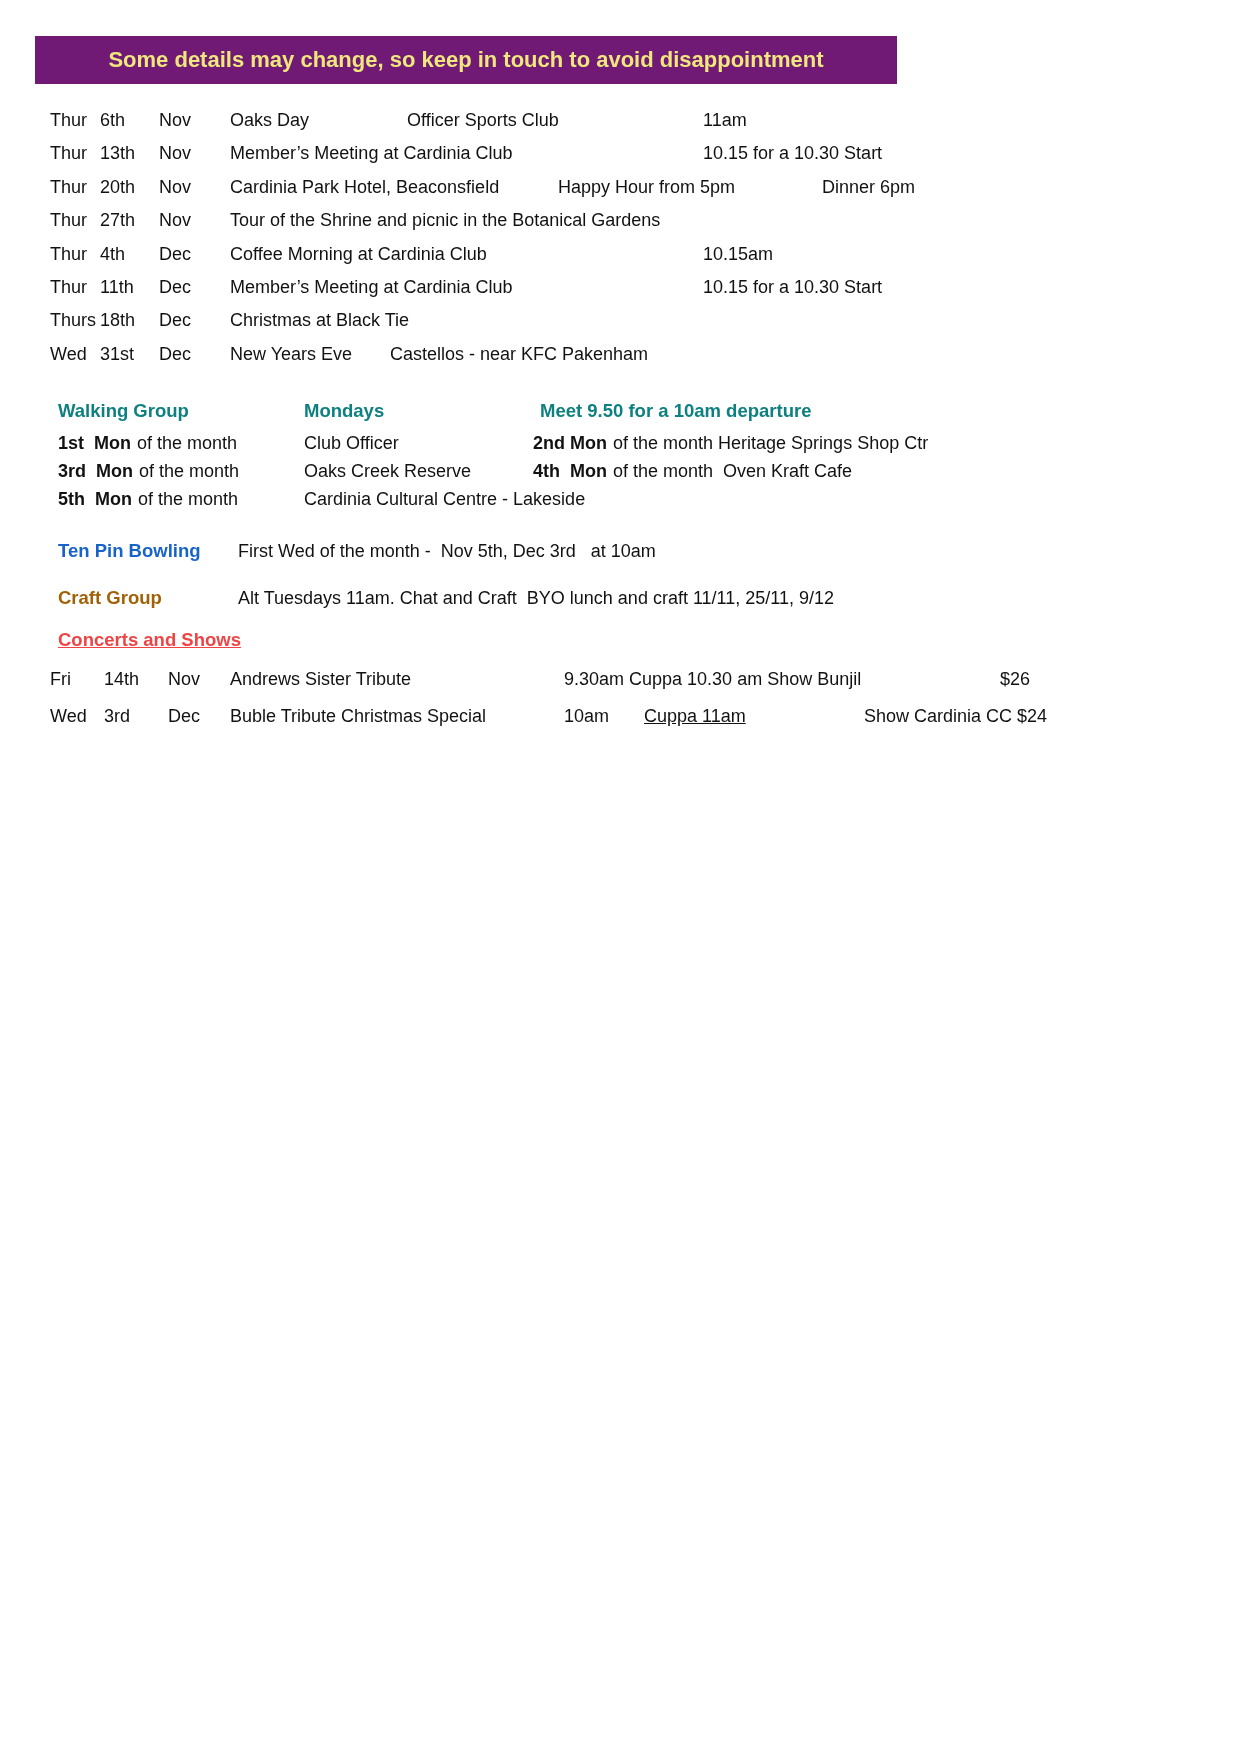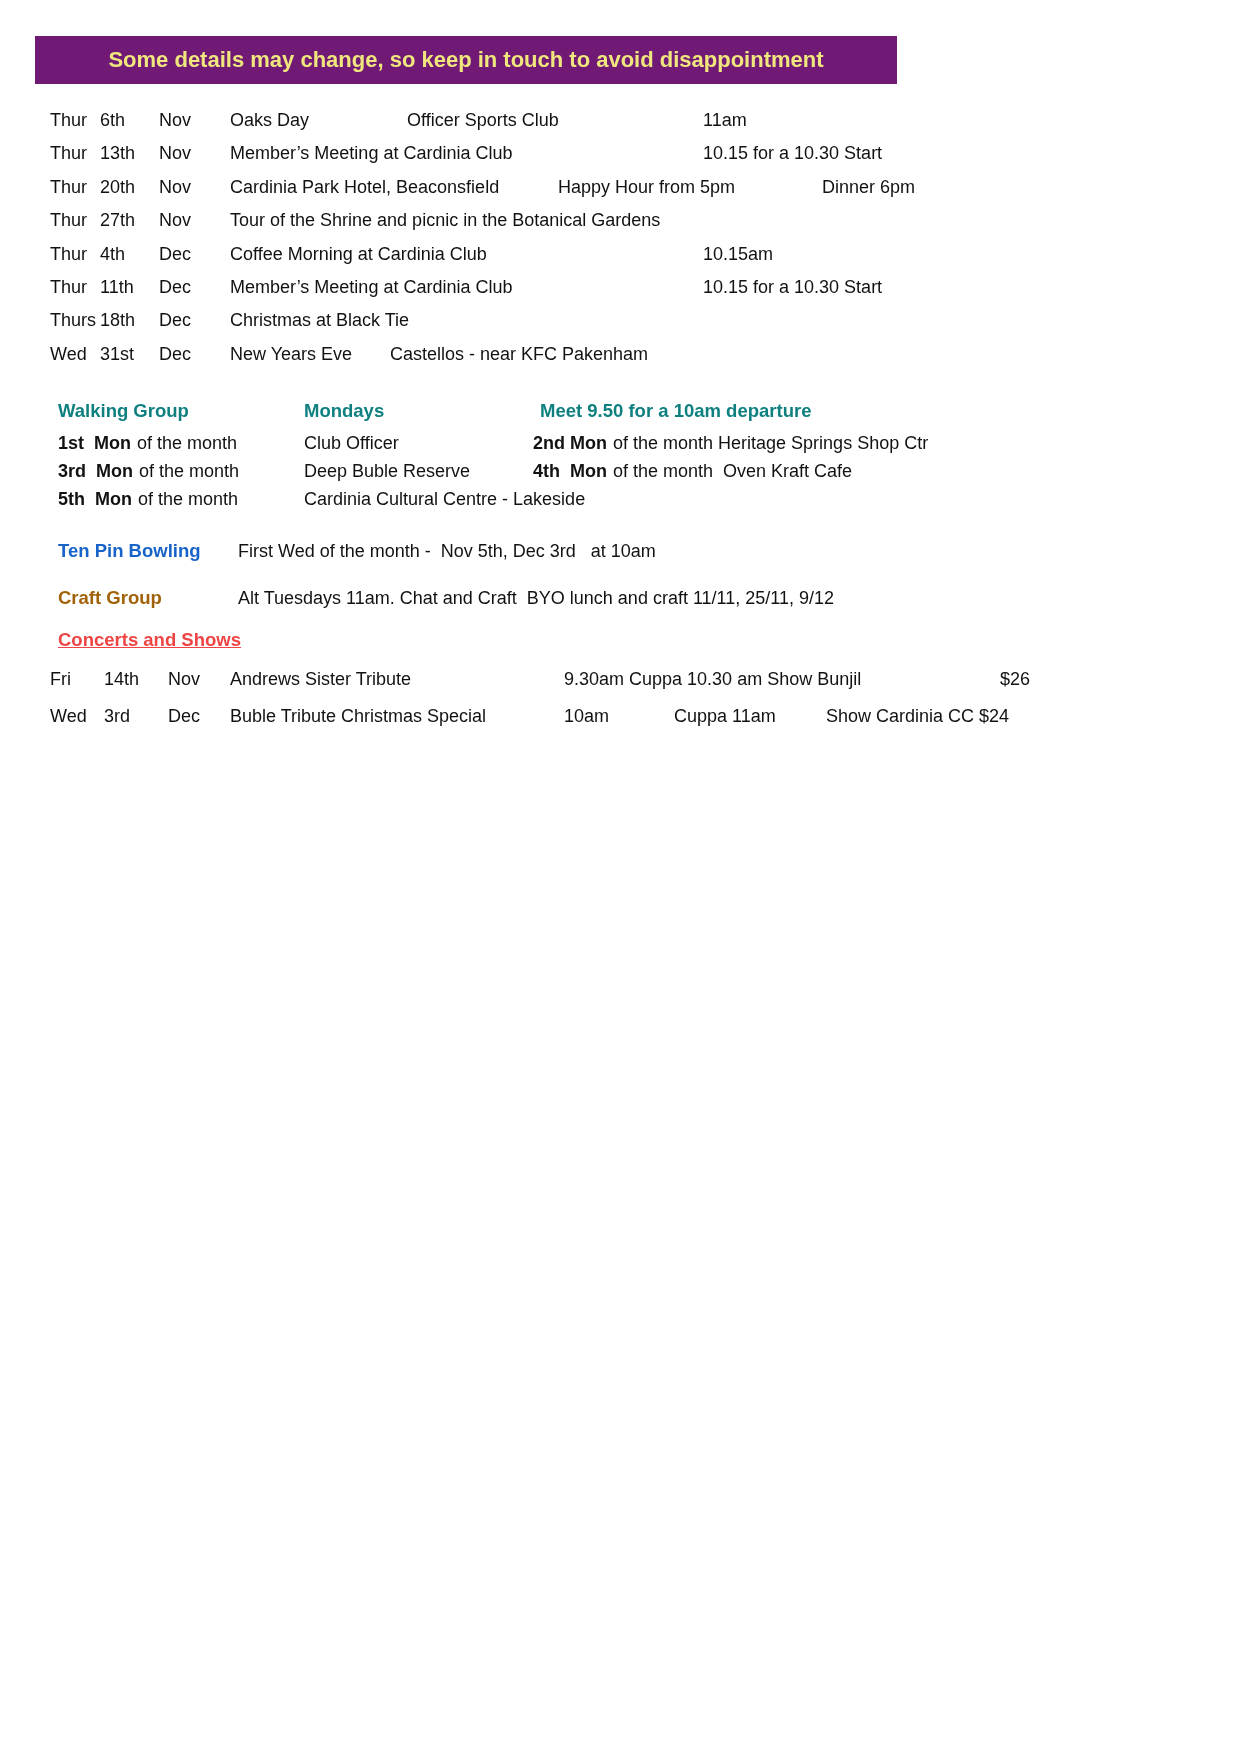--- a/index.html
+++ b/index.html
@@ -19,22 +19,22 @@
   .dred{color:#a16207;}
   .red{color:#ef4444;text-decoration:underline;}
   
   .x-day{left:50px;}  .x-date{left:100px;} .x-month{left:159px;}
   .x-desc{left:230px;} .x-venue{left:407px;} .x-time{left:703px;}
   .x-happy{left:558px;} .x-dinner{left:822px;} .x-castellos{left:390px;}
   
   .wc1{left:50px;} .wc2{left:296px;} .wc3{left:525px;} .wc-meet{left:532px;}
   
   .cx-day{left:50px;} .cx-date{left:104px;} .cx-month{left:168px;}
-  .cx-title{left:230px;} .cx-times{left:564px;} .cx-cuppa{left:674px;}
-  .cx-venue{left:826px;} .cx-price{left:1000px;}
+  .cx-title{left:230px;} .cx-times{left:564px;} .cx-cuppa{left:644px;text-decoration:underline;}
+  .cx-venue{left:864px;} .cx-price{left:1000px;}
 </style>
 </head>
 <body>
 
 <div class="page">
 
   <div class="banner">
     <span class="banner-text">Some details may change, so keep in touch to avoid disappointment</span>
   </div>
 
@@ -103,21 +103,21 @@
       <span class="c wc2 h teal">Mondays</span>
       <span class="c wc-meet h teal">Meet 9.50 for a 10am departure</span>
     </div>
     <div class="wrow" style="top:429px">
       <span class="c wc1"><b>1st  Mon</b><span class="aft">of the month</span></span>
       <span class="c wc2">Club Officer</span>
       <span class="c wc3"><b>2nd Mon</b><span class="aft">of the month Heritage Springs Shop Ctr</span></span>
     </div>
     <div class="wrow" style="top:457px">
       <span class="c wc1"><b>3rd  Mon</b><span class="aft">of the month</span></span>
-      <span class="c wc2">Deep Buble Reserve</span>
+      <span class="c wc2">Oaks Creek Reserve</span>
       <span class="c wc3"><b>4th  Mon</b><span class="aft">of the month  Oven Kraft Cafe</span></span>
     </div>
     <div class="wrow" style="top:485px">
       <span class="c wc1"><b>5th  Mon</b><span class="aft">of the month</span></span>
       <span class="c wc2">Cardinia Cultural Centre - Lakeside</span>
     </div>
   </div>
 
   <div class="wrow" style="top:536px;height:30px;line-height:30px">
     <span class="c wc1 h blue">Ten Pin Bowling</span>

